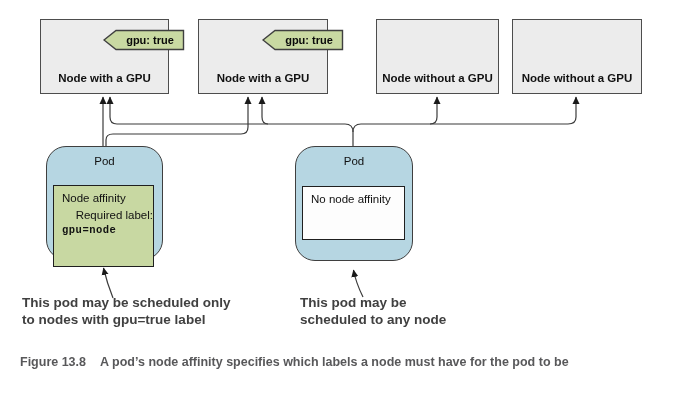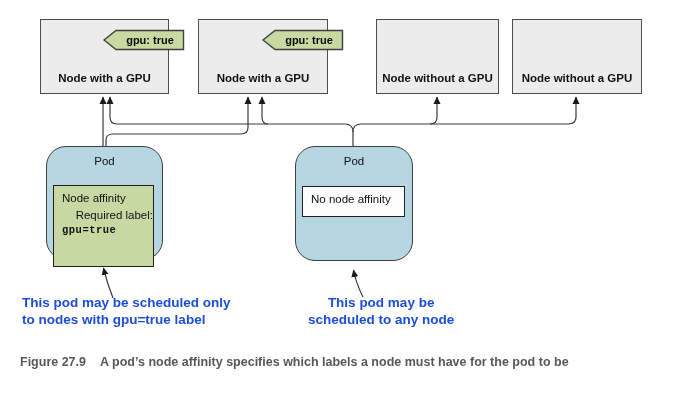--- a/index.html
+++ b/index.html
@@ -44,28 +44,28 @@
     position:absolute;left:6px;box-sizing:border-box;border:1.4px solid #1f1f1f;
     font-size:11.5px;
   }
   .affinity-box{top:38px;width:101px;height:82px;background:var(--affinity-fill);padding:4px 0 0 8px;}
   .affinity-line{margin:0;padding-top:2px;}
   .affinity-line2{margin:0;padding-top:5px;text-align:right;}
   .affinity-code{
     margin:0;padding-top:3px;font-family:"Liberation Mono","DejaVu Sans Mono",monospace;
     font-weight:bold;font-size:10.5px;letter-spacing:0.5px;
   }
-  .no-affinity-box{top:39px;width:103px;height:31px;background:#fdfdfd;padding:6px 0 0 8px;}
+  .no-affinity-box{top:39px;width:103px;height:54px;background:#fdfdfd;padding:6px 0 0 8px;}
 
   .annotation{
     position:absolute;font-weight:bold;font-size:13.5px;line-height:16.5px;
-    color:#1d4ed8;z-index:2;white-space:nowrap;
+    color:#404040;z-index:2;white-space:nowrap;
   }
   .annotation-1{left:22px;top:295px;}
-  .annotation-2{left:308px;top:295px;text-align:center;}
+  .annotation-2{left:300px;top:295px;}
 
   .caption{
     position:absolute;left:20px;top:353px;width:630px;
     font-weight:bold;font-size:12.5px;line-height:18px;color:var(--caption);z-index:2;
   }
   .caption .fig-label{margin-right:14px;}
 </style>
 </head>
 <body>
 
@@ -109,21 +109,21 @@
 
   <div class="node node-4">
     <span class="node-label">Node without a GPU</span>
   </div>
 
   <div class="pod pod-1">
     <div class="pod-title">Pod</div>
     <div class="inner-box affinity-box">
       <p class="affinity-line">Node affinity</p>
       <p class="affinity-line2">Required label:</p>
-      <p class="affinity-code">gpu=true</p>
+      <p class="affinity-code">gpu=node</p>
     </div>
   </div>
 
   <div class="pod pod-2">
     <div class="pod-title">Pod</div>
     <div class="inner-box no-affinity-box">
       <span>No node affinity</span>
     </div>
   </div>
 
@@ -132,17 +132,17 @@
     <div>to nodes with gpu=true label</div>
   </div>
 
   <div class="annotation annotation-2">
     <div>This pod may be</div>
     <div>scheduled to any node</div>
   </div>
 
   <div class="caption">
     <div>
-      <span class="fig-label">Figure 27.9</span><span>A pod’s node affinity specifies which labels a node must have for the pod to be</span>
+      <span class="fig-label">Figure 13.8</span><span>A pod’s node affinity specifies which labels a node must have for the pod to be</span>
     </div>
   </div>
 
 </div>
 
 </body></html>

